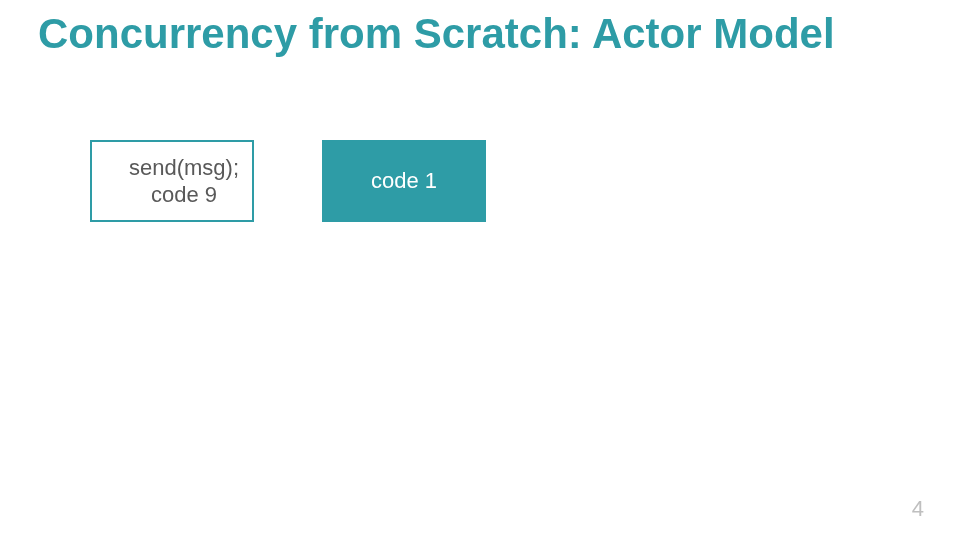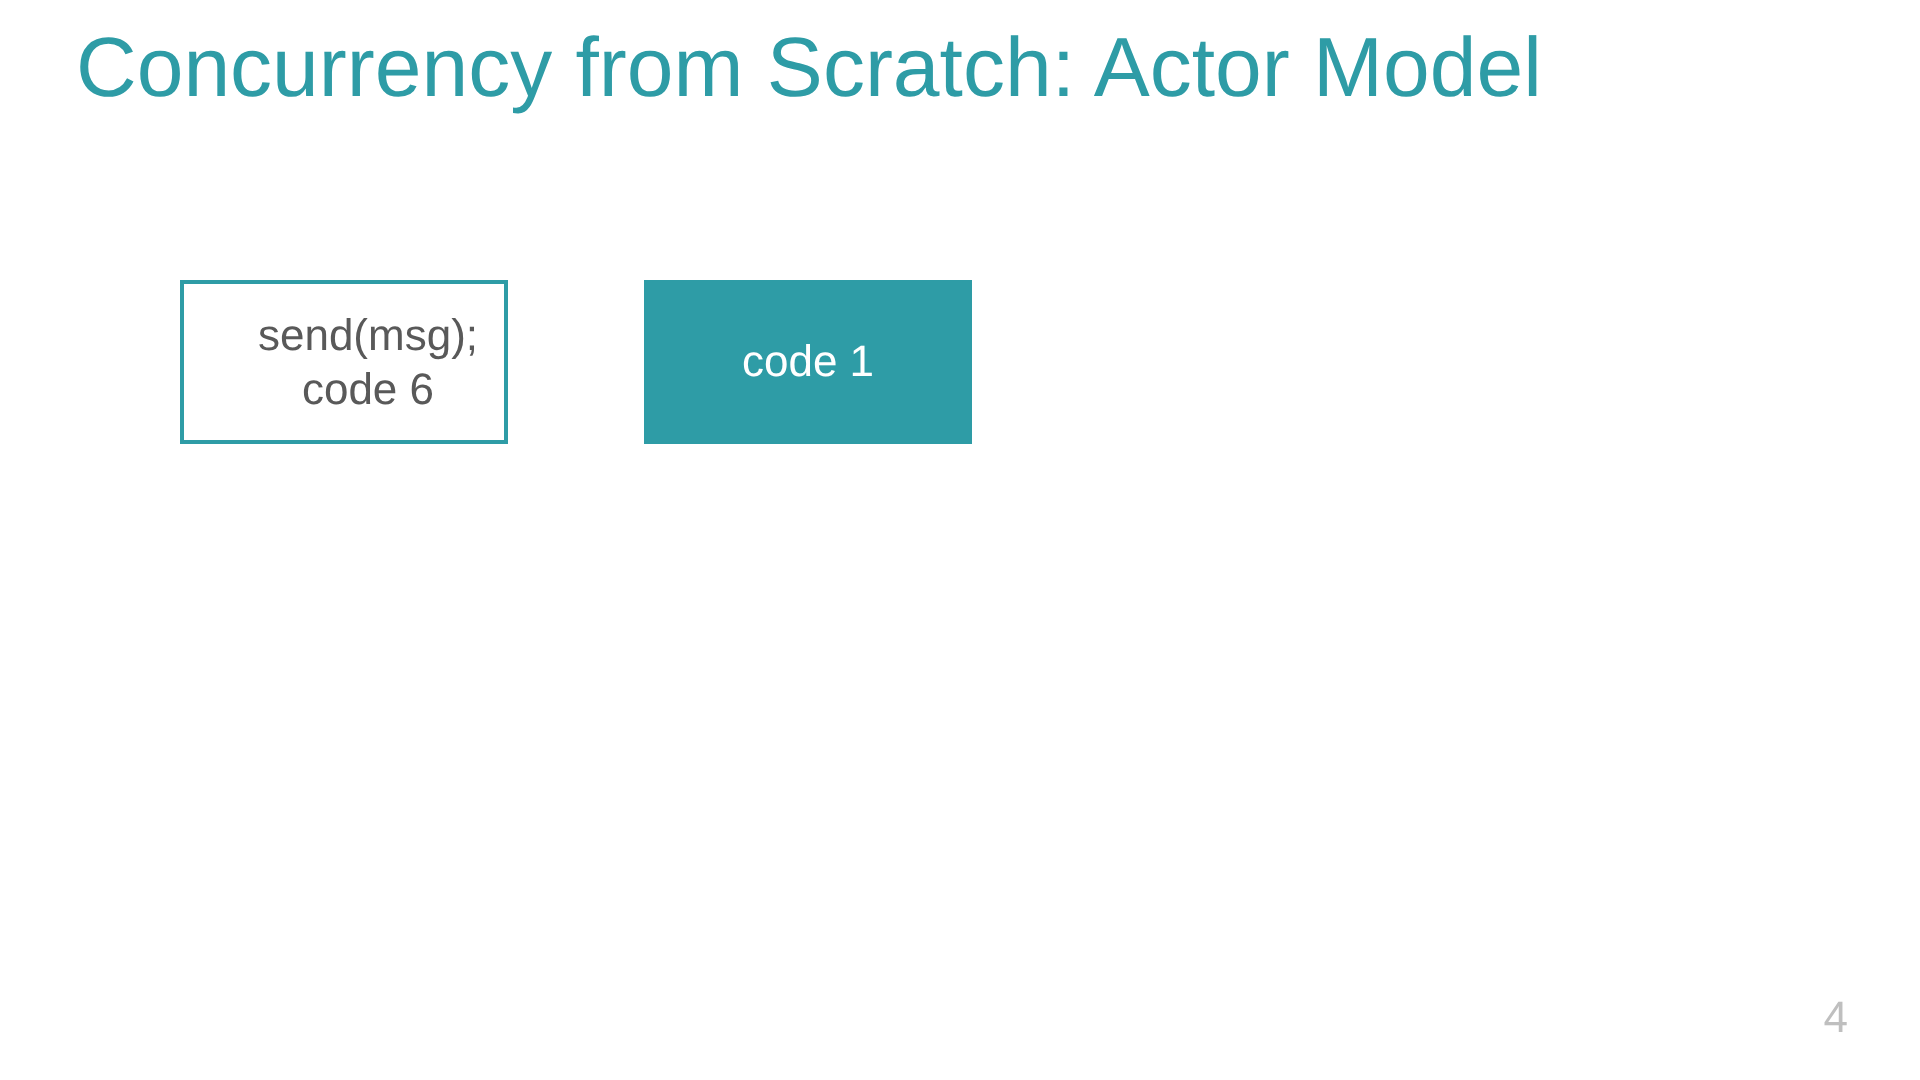--- a/index.html
+++ b/index.html
@@ -10,21 +10,21 @@
     background: #ffffff;
     font-family: "Segoe UI Light", "Segoe UI", "Helvetica Neue", Arial, sans-serif;
     overflow: hidden;
     position: relative;
   }
   .title {
     position: absolute;
     left: 38px;
     top: 10px;
     font-size: 42px;
-    font-weight: 400;
+    font-weight: 700;
     color: #2e9ca6;
     white-space: nowrap;
   }
   .row {
     position: absolute;
     top: 140px;
     left: 90px;
     right: 90px;
     display: flex;
     gap: 68px;
@@ -63,21 +63,21 @@
 </style>
 </head>
 <body>
 
 <div class="title">Concurrency from Scratch: Actor Model</div>
 
 <div class="row">
   <div class="box box-outline">
     <div>
       <span>send(msg);</span><br>
-      <span>code 6</span>
+      <span>code 9</span>
     </div>
   </div>
   <div class="box box-filled">
     <span>code 1</span>
   </div>
 </div>
 
 <div class="pagenum">4</div>
 
 </body></html>

